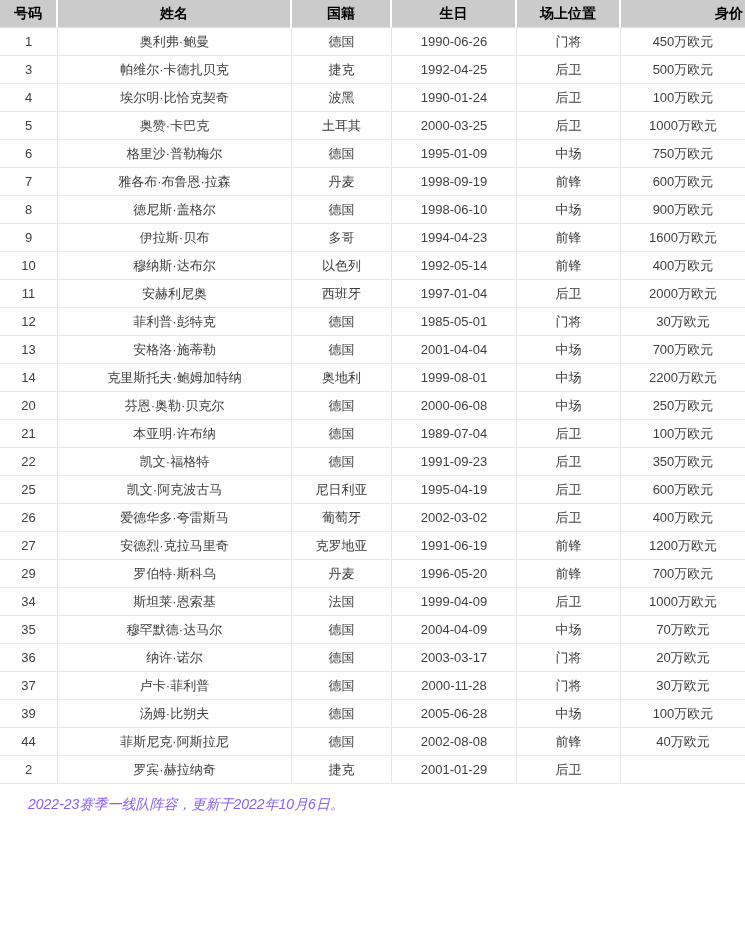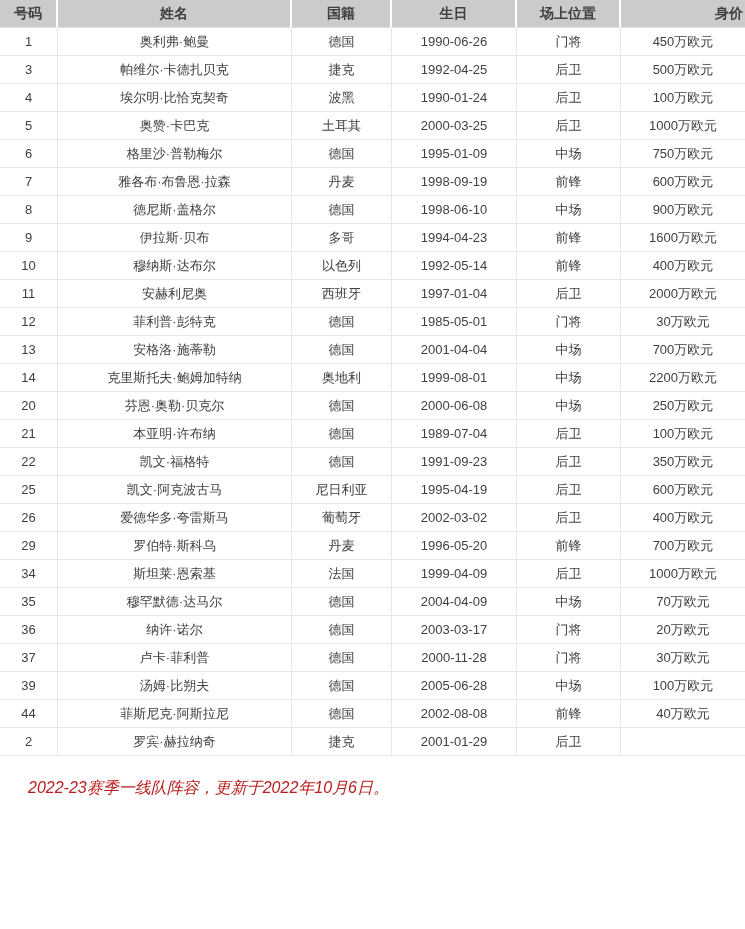--- a/index.html
+++ b/index.html
@@ -21,21 +21,21 @@
     table-layout: fixed;
   }
   col.c0 { width: 58px; }
   col.c1 { width: 234px; }
   col.c2 { width: 100px; }
   col.c3 { width: 125px; }
   col.c4 { width: 104px; }
   col.c5 { width: 124px; }
   th {
     background: #cbcbcb;
-    color: #404040;
+    color: #000000;
     font-size: 14px;
     font-weight: bold;
     height: 28px;
     padding: 0 2px;
     text-align: center;
     vertical-align: middle;
     border-right: 2px solid #ffffff;
     border-bottom: 1px solid #e0e0e0;
     overflow: hidden;
     white-space: nowrap;
@@ -49,24 +49,24 @@
     padding: 0 2px;
     text-align: center;
     vertical-align: middle;
     border-right: 1px solid #e7e7e7;
     border-bottom: 1px solid #e7e7e7;
     overflow: hidden;
     white-space: nowrap;
   }
   td:last-child { border-right: 0; }
   .footnote {
-    margin: 22px 0 0 28px;
-    font-size: 16px;
+    margin: 12px 0 0 28px;
+    font-size: 14px;
     font-style: italic;
-    color: #b91c1c;
+    color: #8b5cf6;
   }
 </style>
 </head>
 <body>
 
 <div class="page">
   <table class="squad">
     <colgroup>
       <col class="c0">
         <col class="c1">
@@ -224,20 +224,28 @@
         </tr>
         <tr>
           <td>26</td>
           <td>爱德华多·夸雷斯马</td>
           <td>葡萄牙</td>
           <td>2002-03-02</td>
           <td>后卫</td>
           <td>400万欧元</td>
         </tr>
         <tr>
+          <td>27</td>
+          <td>安德烈·克拉马里奇</td>
+          <td>克罗地亚</td>
+          <td>1991-06-19</td>
+          <td>前锋</td>
+          <td>1200万欧元</td>
+        </tr>
+        <tr>
           <td>29</td>
           <td>罗伯特·斯科乌</td>
           <td>丹麦</td>
           <td>1996-05-20</td>
           <td>前锋</td>
           <td>700万欧元</td>
         </tr>
         <tr>
           <td>34</td>
           <td>斯坦莱·恩索基</td>

